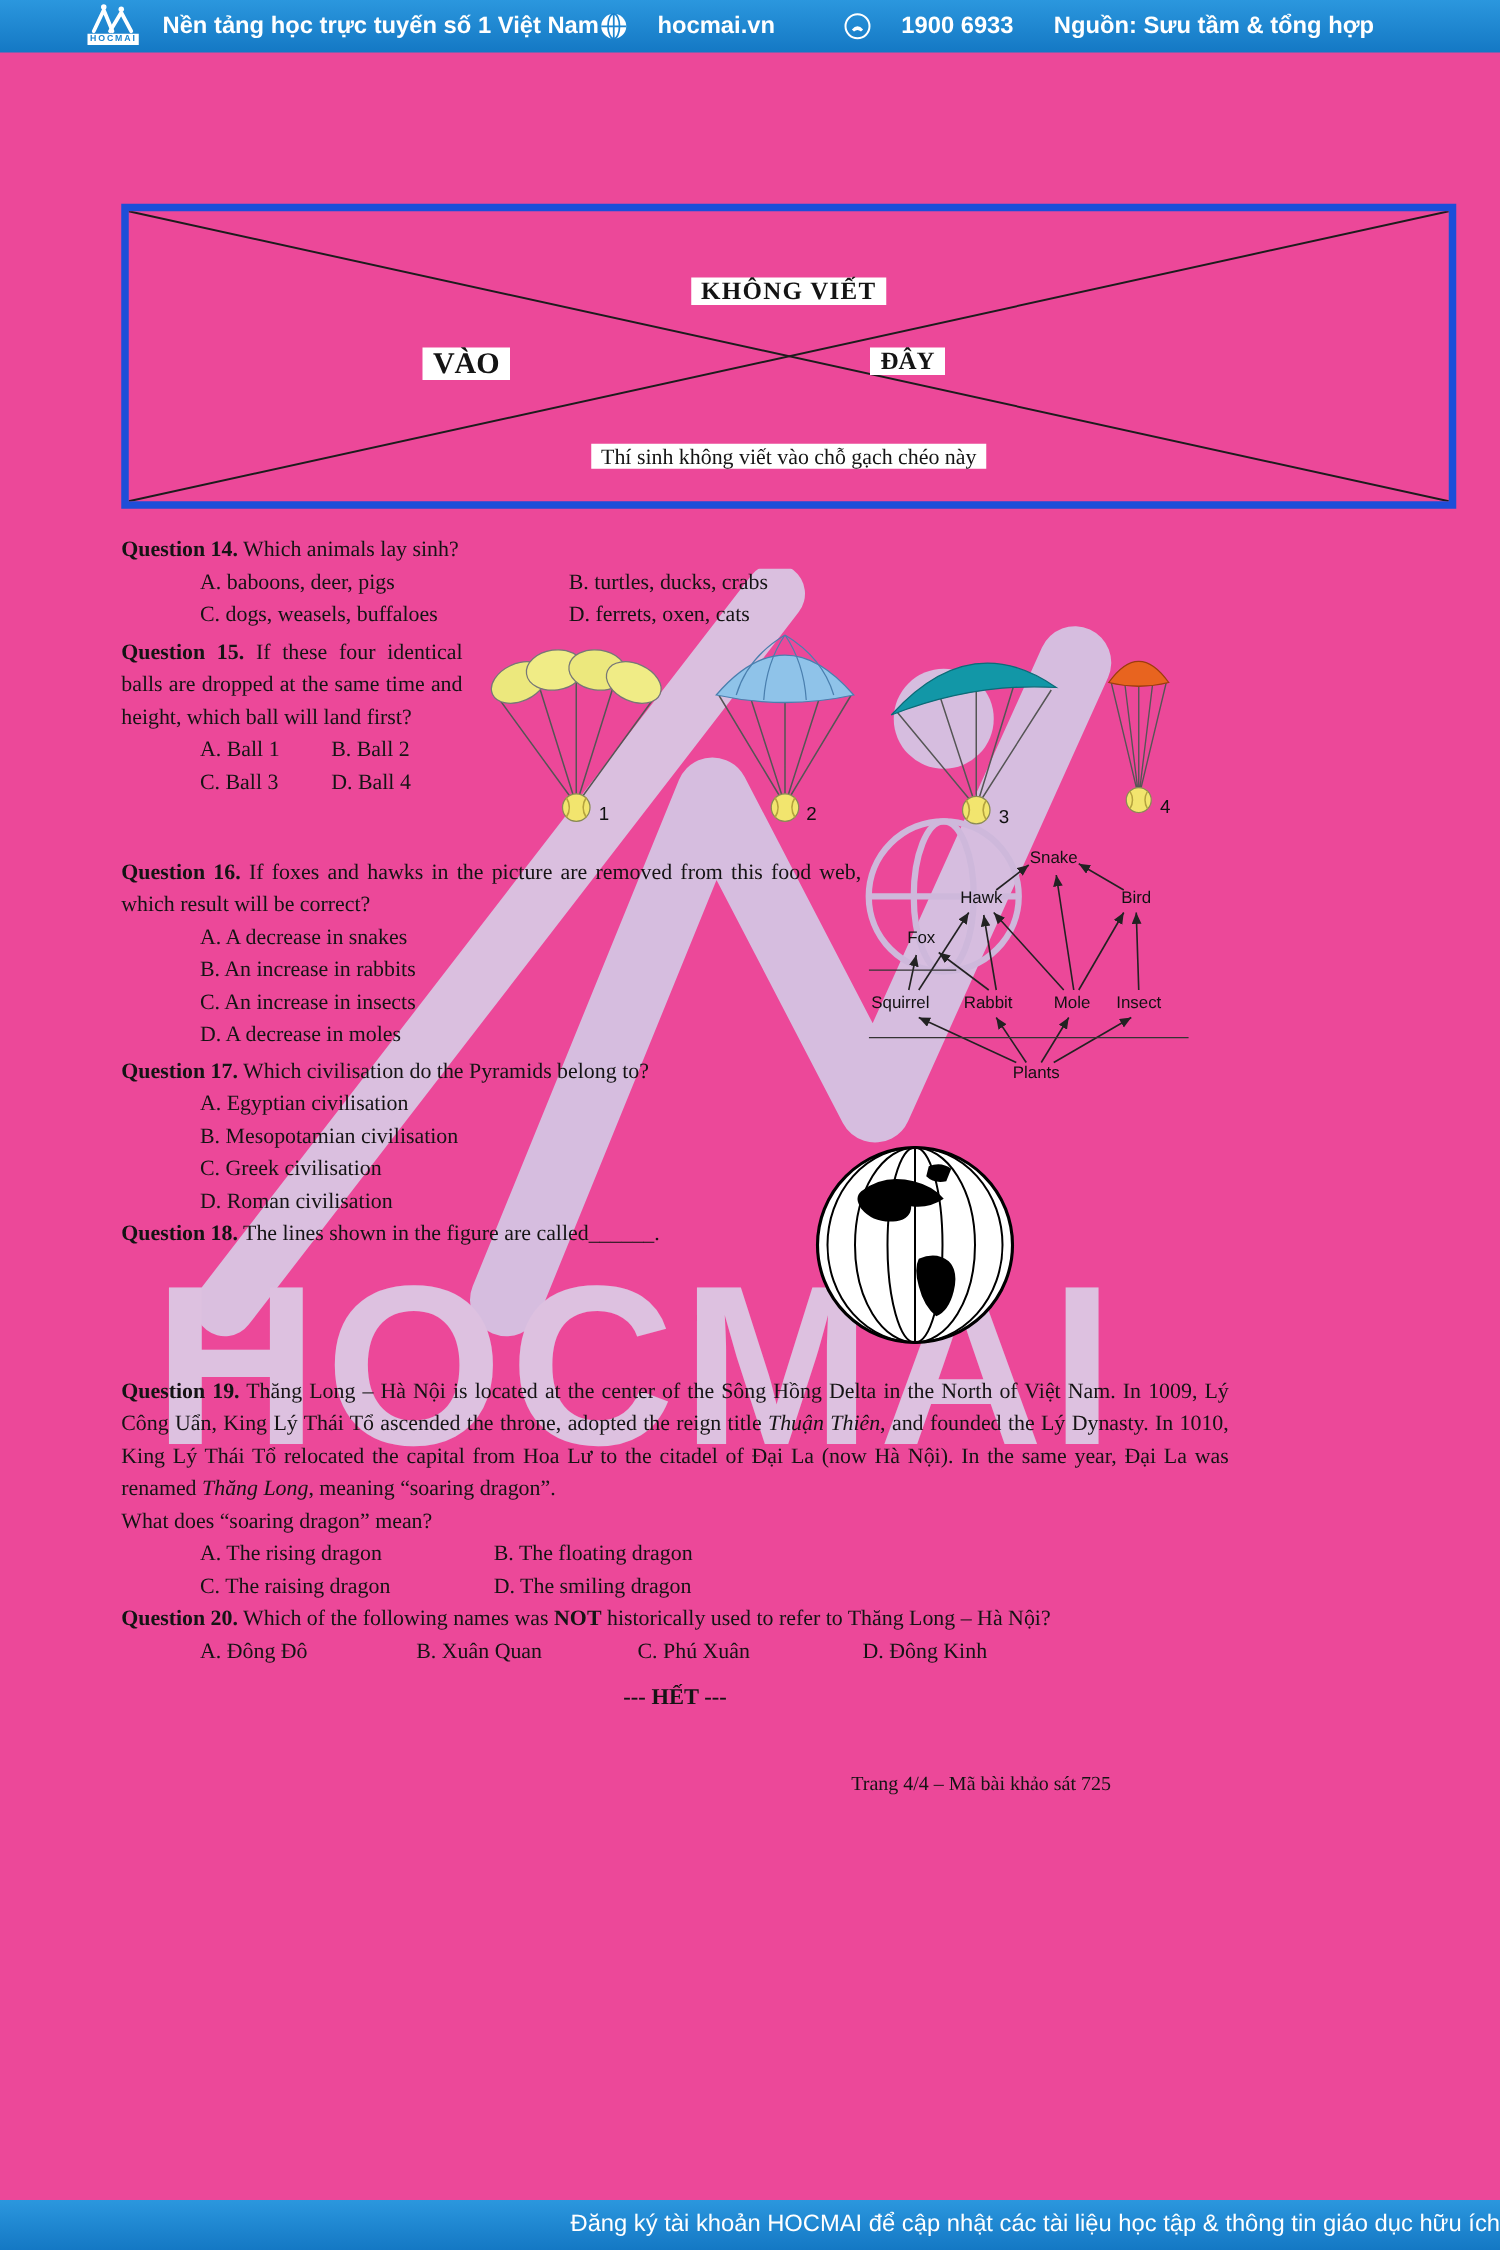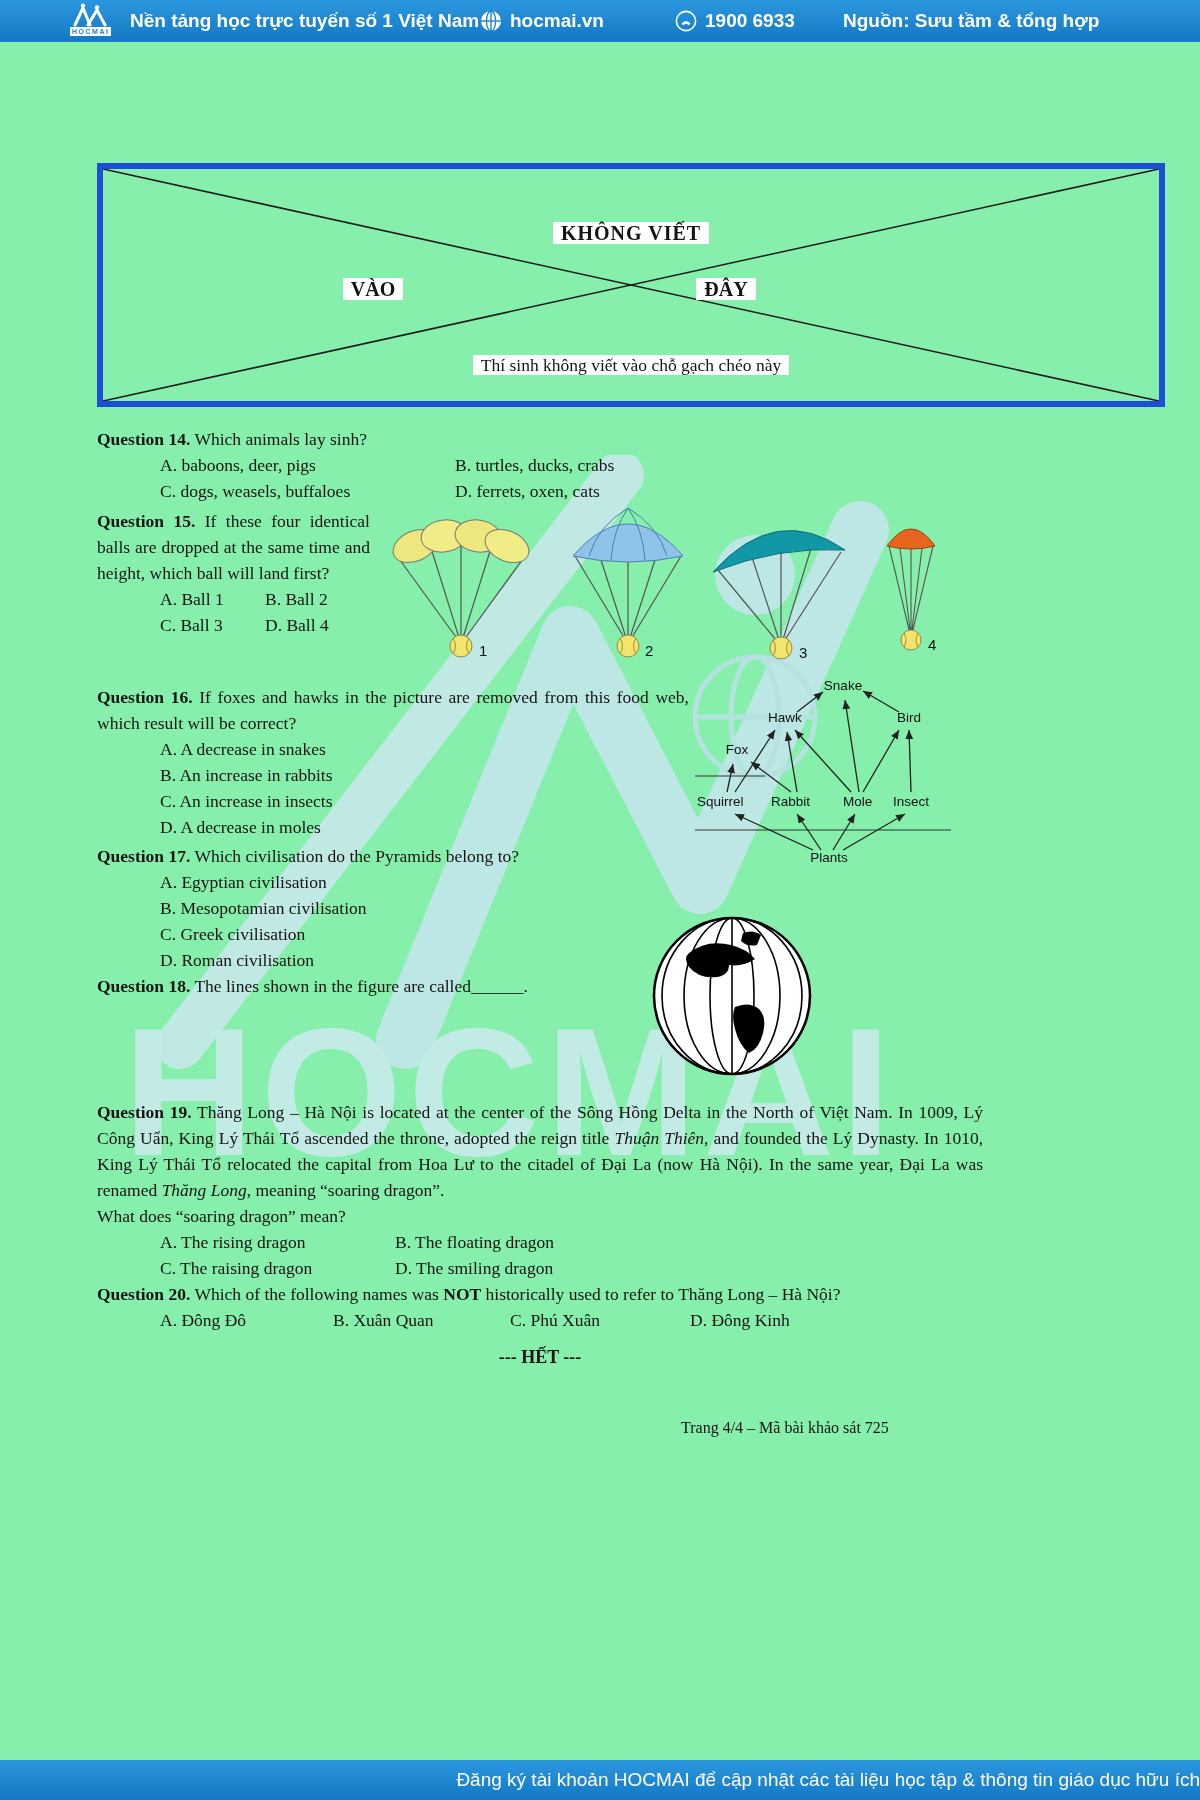--- a/index.html
+++ b/index.html
@@ -1,46 +1,46 @@
 <!DOCTYPE html>
 <html><head>
 <meta charset="utf-8">
 <style>
   *{box-sizing:border-box;margin:0;padding:0}
   body{background:#e8e8e8}
-  .page{position:relative;width:1200px;height:1800px;background:#86efac;overflow:hidden;
+  .page{position:relative;width:1200px;height:1800px;background:#ec4899;overflow:hidden;
         font-family:"Liberation Serif",serif;color:#141414}
 
   
   .topbar{position:absolute;top:0;left:0;right:0;height:42px;
           background:linear-gradient(#2b97de,#1478c4);color:#fff;
           font-family:"Liberation Sans",sans-serif;font-size:19px;z-index:5}
   .logo{position:absolute;left:70px;top:3px;display:flex;flex-direction:column;align-items:center}
   .logo-label{font-size:7px;font-weight:bold;color:#1b84d0;background:#fff;
               padding:0 2px;letter-spacing:1.5px;line-height:9px}
   .tagline{position:absolute;left:130px;top:0;line-height:42px;font-weight:700;white-space:nowrap}
-  .hitem{position:absolute;top:0;height:42px;display:flex;align-items:center;gap:8px;font-weight:700}
+  .hitem{position:absolute;top:0;height:42px;display:flex;align-items:center;gap:24px;font-weight:700}
   .site{left:480px}
   .phone{left:675px}
   .source{position:absolute;left:843px;top:0;line-height:42px;font-weight:700;white-space:nowrap}
   .botbar{position:absolute;left:0;right:0;bottom:0;height:40px;
           background:linear-gradient(#2b97de,#1478c4);color:#fff;
           font-family:"Liberation Sans",sans-serif;font-size:19px;
           display:flex;align-items:center;justify-content:flex-end;z-index:5}
 
   
   .watermark{position:absolute;left:115px;top:455px;width:965px;height:745px;
              opacity:.75;pointer-events:none;z-index:0}
 
   
   .nwbox{position:absolute;left:97px;top:163px;width:1068px;height:244px;border:6px solid #1d4ed8;z-index:1}
   .nwbox svg{position:absolute;left:0;top:0;width:100%;height:100%}
   .nw-title{position:absolute;left:0;right:0;top:53px;text-align:center;font-weight:bold;
             font-size:20px;letter-spacing:1px}
-  .nw-vao{position:absolute;left:225px;top:109px;width:90px;text-align:center;font-weight:bold;font-size:20px}
+  .nw-vao{position:absolute;left:225px;top:109px;width:90px;text-align:center;font-weight:bold;font-size:24px}
   .nw-day{position:absolute;left:578px;top:109px;width:90px;text-align:center;font-weight:bold;font-size:20px}
   .nw-note{position:absolute;left:0;right:0;top:186px;text-align:center;font-size:17.5px}
   .wbg{background:#fff;padding:0 8px}
 
   
   .q{position:absolute;left:97px;width:886px;font-size:17.5px;line-height:26px;z-index:1}
   .qlabel{font-weight:bold}
   .just{text-align:justify}
   .opts{padding-left:63px}
   .row{display:flex}

